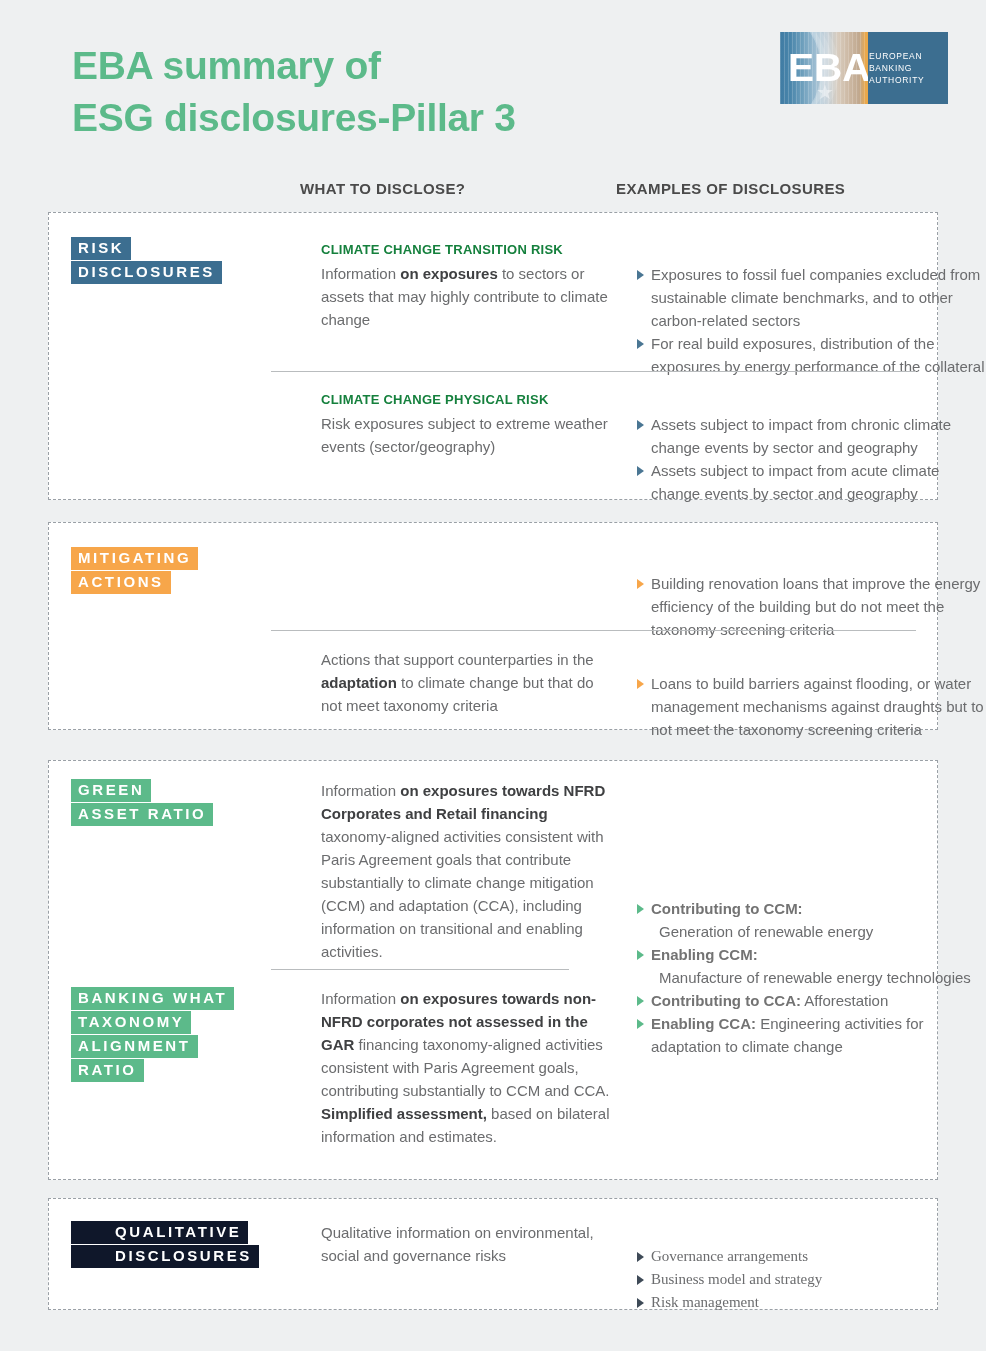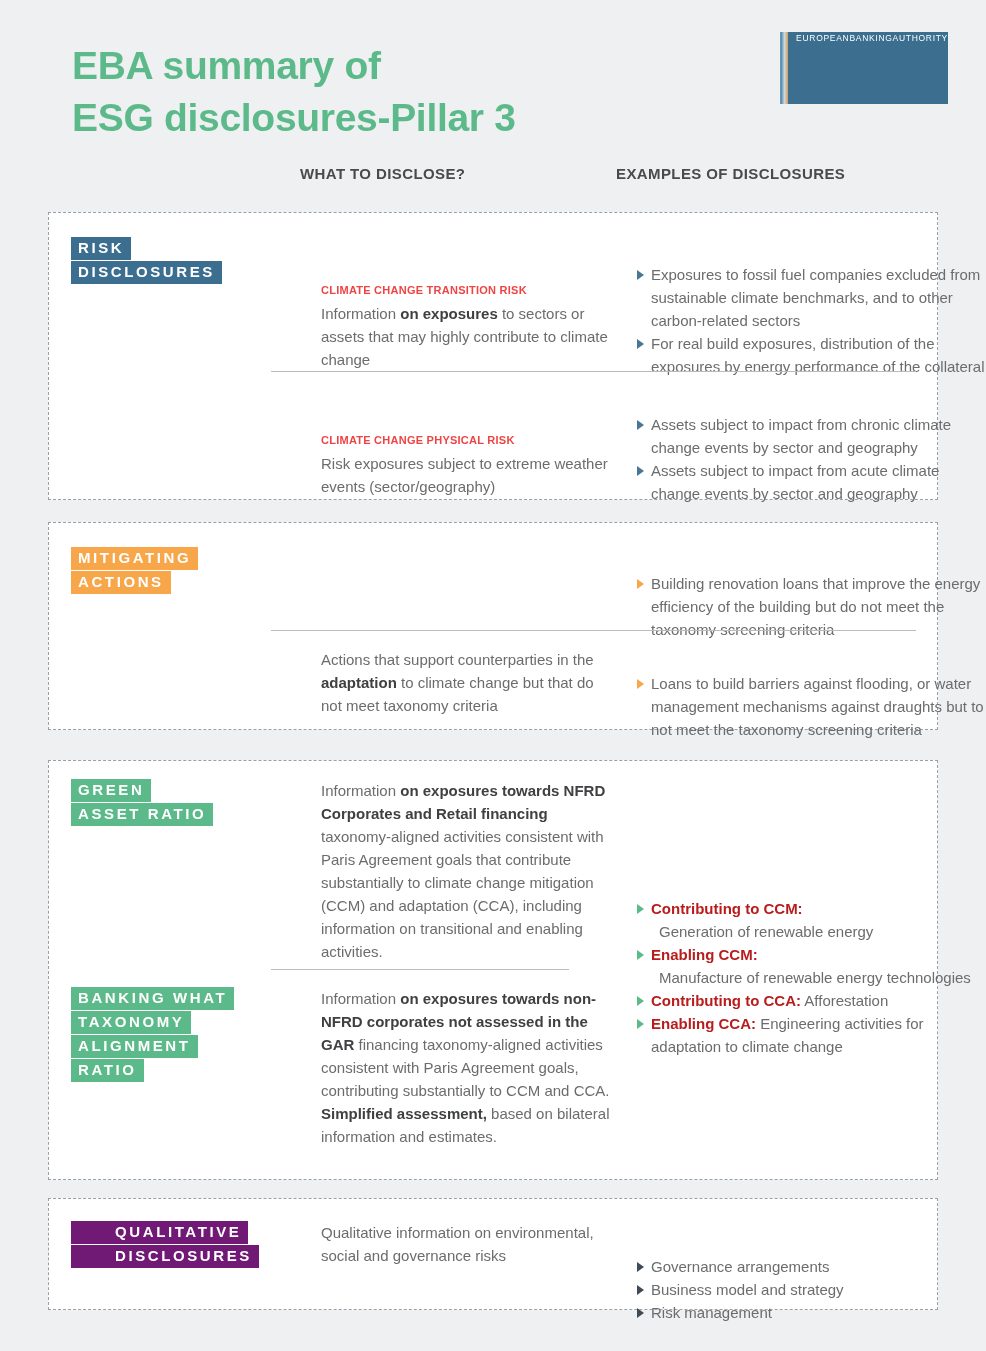--- a/index.html
+++ b/index.html
@@ -44,30 +44,30 @@
   }
   .logo-left .star{
     position:absolute;left:36px;bottom:2px;font-size:20px;
     color:rgba(255,255,255,.45);line-height:1;
   }
   .logo-left .eba{
     position:absolute;left:8px;top:50%;transform:translateY(-50%);
     font-size:39px;font-weight:bold;color:#ffffff;letter-spacing:0px;
   }
   .logo-right{
-    flex:1;display:flex;flex-direction:row;justify-content:center;
-    padding-left:8px;background:#3c6e90;
+    flex:1;display:flex;flex-direction:column;justify-content:center;
+    padding-left:1px;background:#3c6e90;
   }
   .logo-right span{
     font-size:8.5px;line-height:12px;letter-spacing:.7px;
     color:#ffffff;font-weight:normal;
   }
 
   
-  .colheads{position:absolute;left:0;top:165px;width:986px;height:22px;}
+  .colheads{position:absolute;left:0;top:180px;width:986px;height:22px;}
   .colhead{
     position:absolute;font-size:15px;font-weight:bold;color:#4a4a4a;
     letter-spacing:.4px;
   }
   .colhead.c1{left:300px;}
   .colhead.c2{left:616px;}
 
   
   .card{
     position:absolute;left:48px;width:890px;
@@ -87,51 +87,51 @@
   .chip-wrap{position:absolute;}
   .chip{
     display:inline-block;
     font-size:15px;font-weight:bold;letter-spacing:2.6px;
     color:#ffffff;padding:2px 7px 3px 7px;line-height:18px;
     white-space:nowrap;
   }
   .chip.blue{background:#3c6e90;}
   .chip.orange{background:#f7a64a;}
   .chip.green{background:#5cba8a;}
-  .chip.slate{background:#701a75;padding-left:44px;}
+  .chip.slate{background:#0f172a;padding-left:44px;}
   .chip-line{display:block;margin-bottom:1px;}
   .chip-line:last-child{margin-bottom:0;}
 
   
   .mid{
     position:absolute;left:272px;width:290px;
     font-size:15px;line-height:23px;color:#6b6c6e;
   }
   .mid .cap{
-    display:block;font-size:11px;font-weight:bold;color:#ef4444;
-    letter-spacing:.25px;line-height:22px;margin-bottom:1px;margin-top:40px;
+    display:block;font-size:13px;font-weight:bold;color:#15803d;
+    letter-spacing:.25px;line-height:22px;margin-bottom:1px;
   }
   .mid b{color:#3f4042;font-weight:bold;}
 
   
   .bullets{position:absolute;left:588px;width:350px;margin-top:24px;}
   .bullet{
     position:relative;padding-left:14px;
     font-size:15px;line-height:23px;color:#6b6c6e;margin-bottom:0px;
   }
   .bullet .tri{
     position:absolute;left:0;top:7px;
     width:0;height:0;border-style:solid;
     border-width:5px 0 5px 7px;
   }
   .tri.blue{border-color:transparent transparent transparent #4a7693;}
   .tri.orange{border-color:transparent transparent transparent #f7a64a;}
   .tri.green{border-color:transparent transparent transparent #5cba8a;}
   .tri.slate{border-color:transparent transparent transparent #3e4a57;}
-  .bullet b{color:#b91c1c;font-weight:bold;}
+  .bullet b{color:#737373;font-weight:bold;}
   .bullet .sub{display:block;padding-left:8px;}
 </style>
 </head>
 <body>
 
 <div class="page">
 
   <div class="header">
     <div class="title">EBA summary of
 ESG disclosures-Pillar 3</div>
@@ -277,21 +277,21 @@
 
     <div class="chip-wrap" style="left:22px;top:22px;">
       <span class="chip-line"><span class="chip slate">QUALITATIVE</span></span>
       <span class="chip-line"><span class="chip slate">DISCLOSURES</span></span>
     </div>
 
     <div class="mid" style="top:22px;">
       <span>Qualitative information on environmental, social and governance risks</span>
     </div>
 
-    <div class="bullets" style="top:32px;">
+    <div class="bullets" style="top:22px;font-family:Liberation Serif, serif;">
       <div class="bullet">
         <span class="tri slate"></span>
         <span>Governance arrangements</span>
       </div>
       <div class="bullet">
         <span class="tri slate"></span>
         <span>Business model and strategy</span>
       </div>
       <div class="bullet">
         <span class="tri slate"></span>

